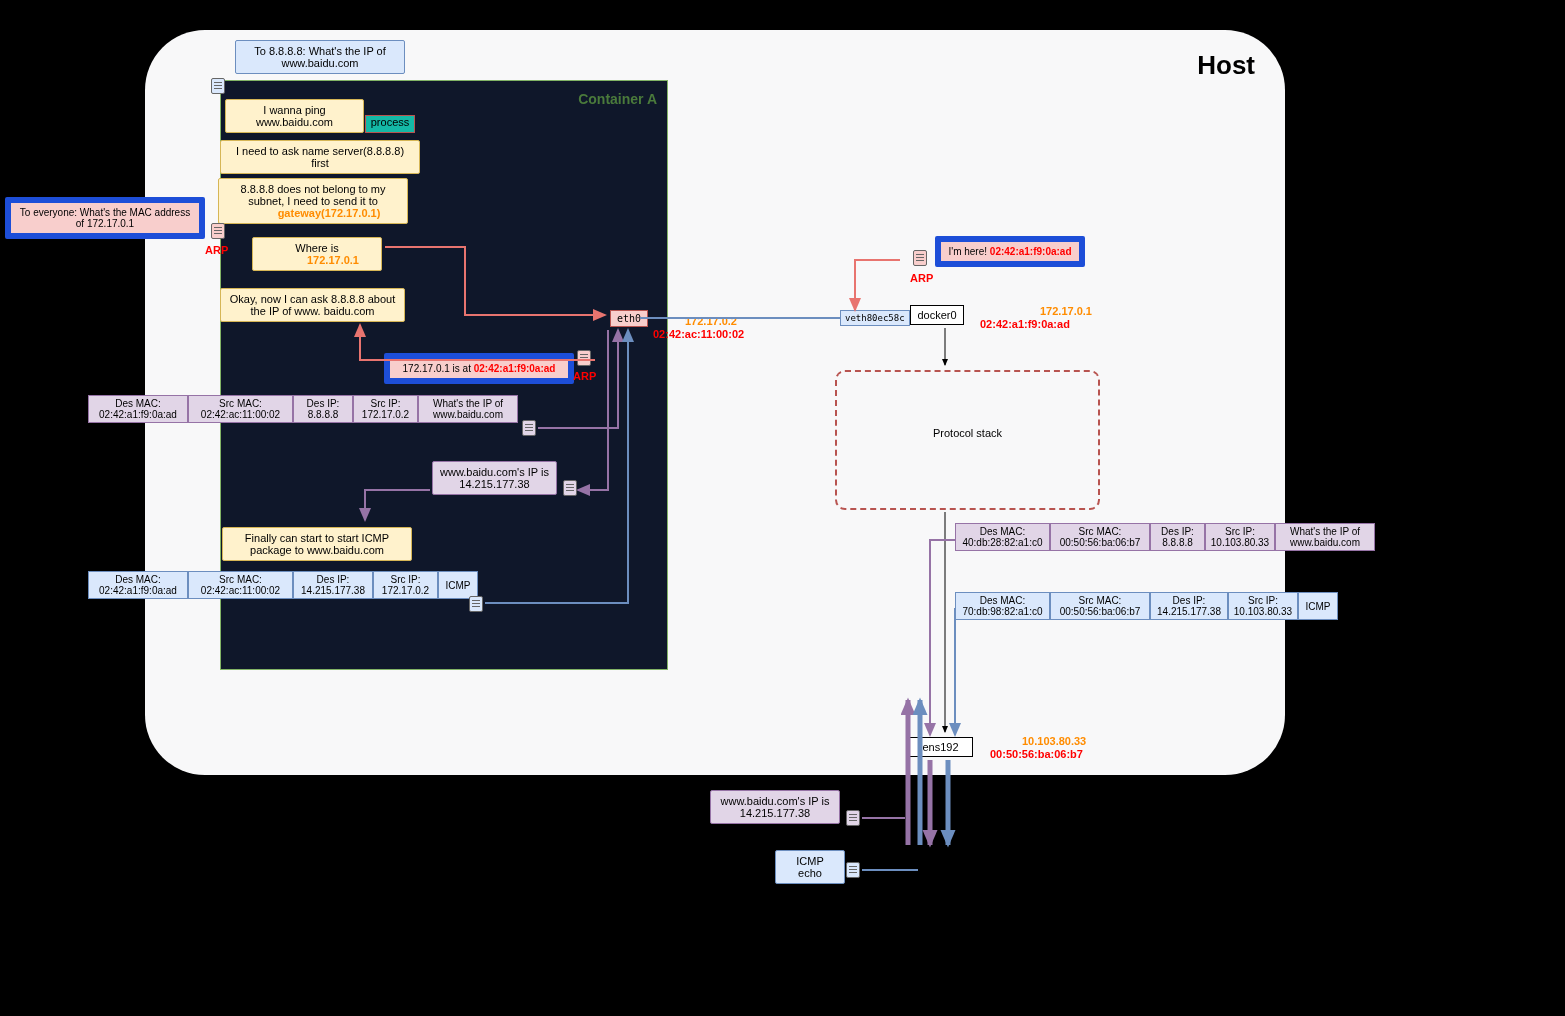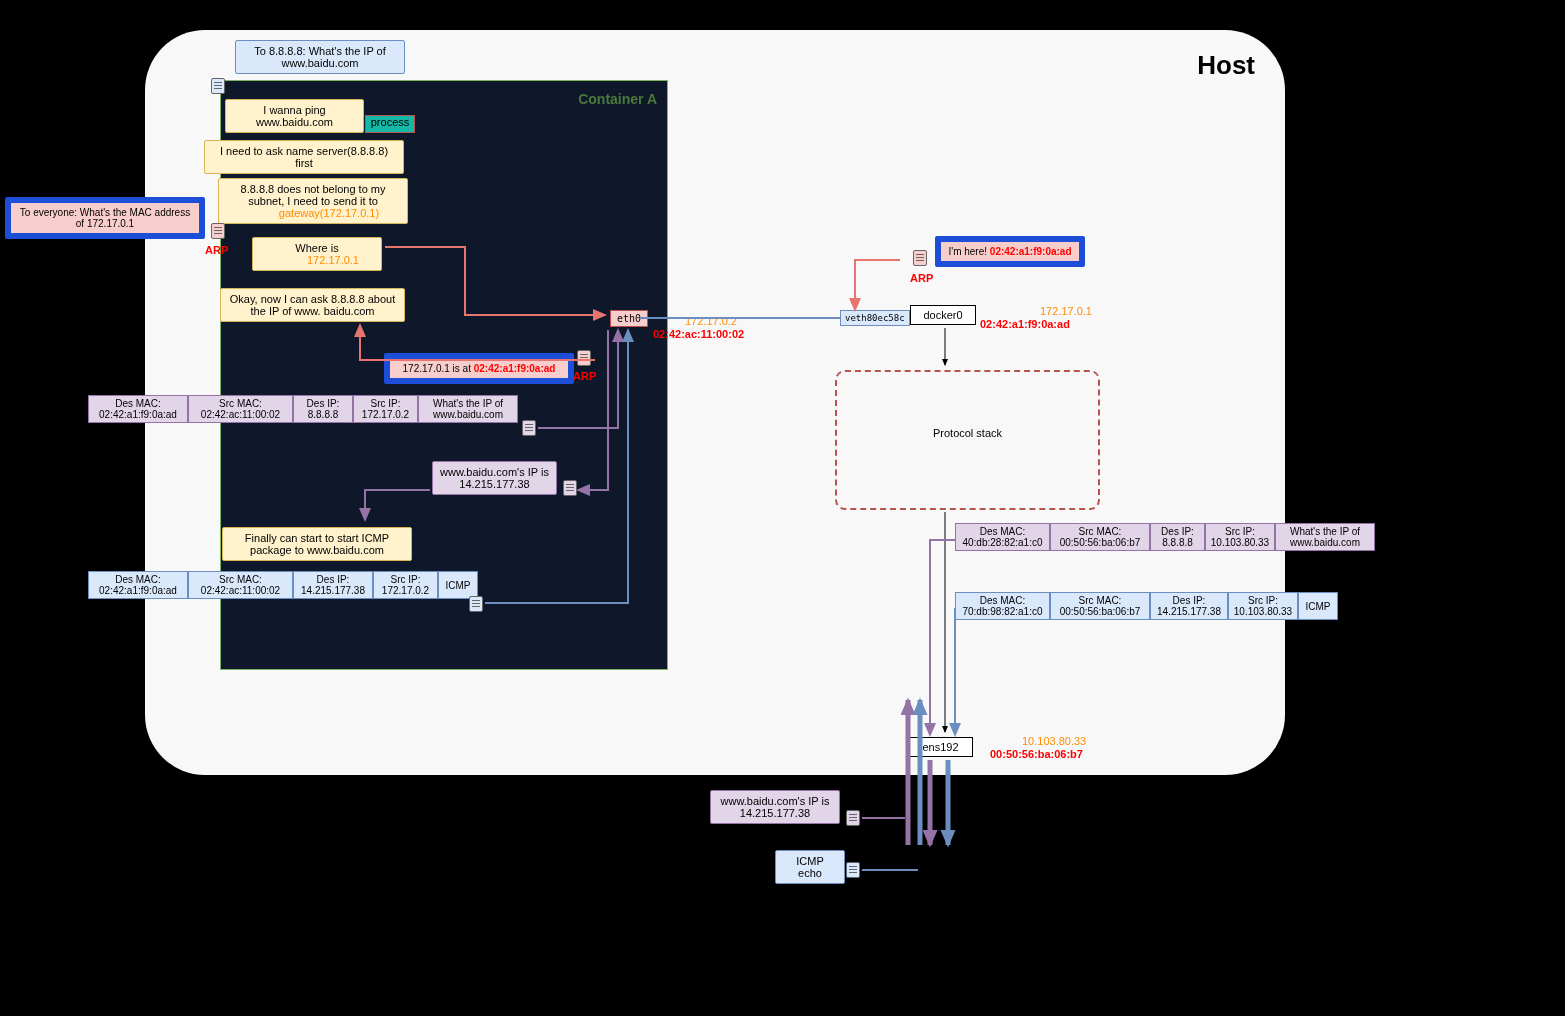--- a/index.html
+++ b/index.html
@@ -9,25 +9,25 @@
 .container-a { position: absolute; left: 220px; top: 80px; width: 448px; height: 590px; background: #0f172a; border: 1px solid #82b366; }
 .container-title { position: absolute; right: 10px; top: 10px; font-weight: bold; color: #4a7a3b; font-size: 14px; }
 .process-box { position: absolute; left: 365px; top: 115px; width: 50px; height: 18px; background: #14b8a6; border: 1px solid #b85450; text-align: center; font-size: 11px; }
 .speech-blue { background: #dae8fc; border: 1px solid #6c8ebf; padding: 4px 8px; text-align: center; border-radius: 2px; }
 .speech-yellow { background: #fff2cc; border: 1px solid #d6b656; padding: 4px 8px; text-align: center; border-radius: 2px; }
 .speech-pink { background: #f8cecc; border: 6px solid #1d4ed8; padding: 4px 6px; text-align: center; border-radius: 2px; font-size: 10px; }
 .speech-purple { background: #e1d5e7; border: 1px solid #9673a6; padding: 4px 0; text-align: center; border-radius: 2px; }
 .note-icon { width: 14px; height: 16px; border: 1px solid #666; border-radius: 2px; position: absolute; background: #dae8fc; }
 .note-icon::before { content: ""; position: absolute; left: 2px; top: 3px; width: 8px; height: 1px; background: #666; box-shadow: 0 3px 0 #666, 0 6px 0 #666; }
 .arp-label { color: #ff0000; font-weight: bold; font-size: 11px; position: absolute; }
-.orange-text { color: #ff8c00; font-weight: normal; padding-left: 32px; }
+.orange-text { color: #ff8c00; font-weight: bold; padding-left: 32px; }
 .red-text { color: #ff0000; font-weight: bold; }
 .eth0 { position: absolute; left: 610px; top: 310px; background: #f8cecc; border: 1px solid #b85450; padding: 2px 6px; font-family: monospace; font-size: 10px; }
 .veth { position: absolute; left: 840px; top: 310px; background: #dae8fc; border: 1px solid #6c8ebf; padding: 2px 4px; font-family: monospace; font-size: 9px; }
-.docker0 { position: absolute; left: 910px; top: 305px; width: 66px; height: 20px; background: #fff; border: 1px solid #000; text-align: center; padding: 3px; font-size: 11px; }
+.docker0 { position: absolute; left: 910px; top: 305px; width: 54px; height: 20px; background: #fff; border: 1px solid #000; text-align: center; padding: 3px; font-size: 11px; }
 .protocol-stack { position: absolute; left: 835px; top: 370px; width: 265px; height: 140px; border: 2px dashed #b85450; border-radius: 10px; }
 .protocol-label { text-align: center; margin-top: 55px; font-size: 11px; }
 .ens192 { position: absolute; left: 908px; top: 737px; width: 65px; height: 20px; background: #fff; border: 1px solid #000; text-align: center; padding: 3px; font-size: 11px; }
 .packet-table { position: absolute; display: flex; }
 .packet-cell { border: 1px solid; padding: 2px 4px; text-align: center; font-size: 10px; display: flex; flex-direction: column; justify-content: center; min-height: 28px; }
 .purple-cell { background: #e1d5e7; border-color: #9673a6; }
 .blue-cell { background: #dae8fc; border-color: #6c8ebf; }
 .abs { position: absolute; }
 svg { position: absolute; left: 0; top: 0; pointer-events: none; }
 .arrow-red { stroke: #e8746f; stroke-width: 2; fill: none; }
@@ -48,21 +48,21 @@
   <div class="container-title">Container A</div>
 </div>
 
 <div class="process-box">process</div>
 
 <div class="speech-blue abs" style="left:235px;top:40px;width:170px;">To 8.8.8.8: What's the IP of www.baidu.com</div>
 <div class="note-icon abs" style="left:211px;top:78px;"></div>
 
 <div class="speech-yellow abs" style="left:225px;top:99px;width:139px;">I wanna ping www.baidu.com</div>
 
-<div class="speech-yellow abs" style="left:204px;top:140px;width:200px;">I need to ask name server(8.8.8.8) first</div>
+<div class="speech-yellow abs" style="left:220px;top:140px;width:200px;">I need to ask name server(8.8.8.8) first</div>
 
 <div class="speech-yellow abs" style="left:218px;top:178px;width:190px;">
   <span>8.8.8.8 does not belong to my subnet, I need to send it to </span><span class="orange-text">gateway(172.17.0.1)</span>
 </div>
 
 <div class="speech-pink abs" style="left:5px;top:197px;width:200px;">To everyone: What's the MAC address of 172.17.0.1</div>
 <div class="note-icon abs" style="left:211px;top:223px;background:#f8cecc;"></div>
 <div class="arp-label" style="left:205px;top:244px;">ARP</div>
 
 <div class="speech-yellow abs" style="left:252px;top:237px;width:130px;">

